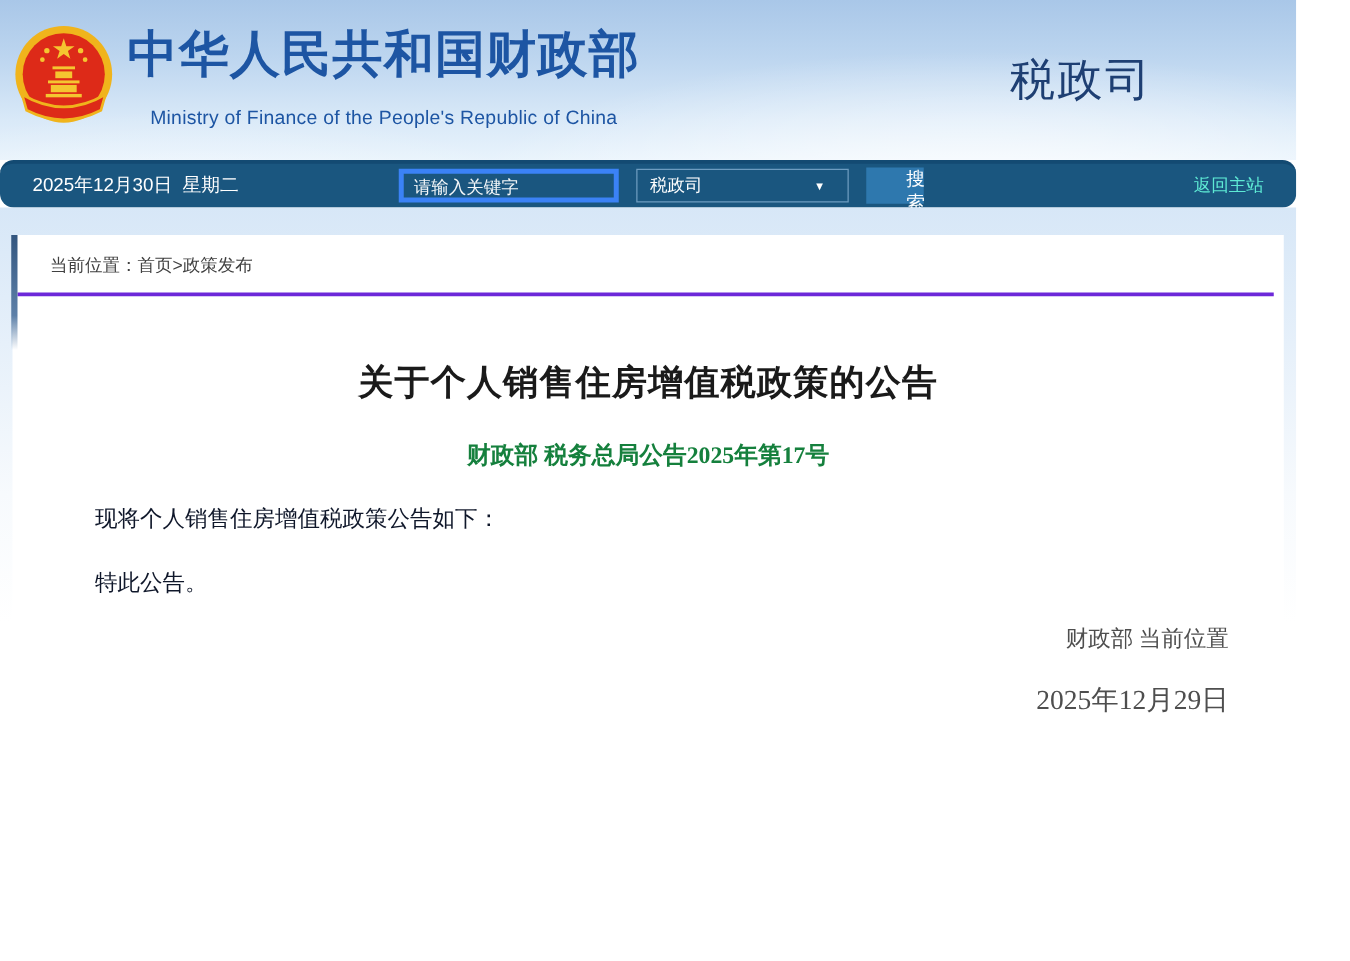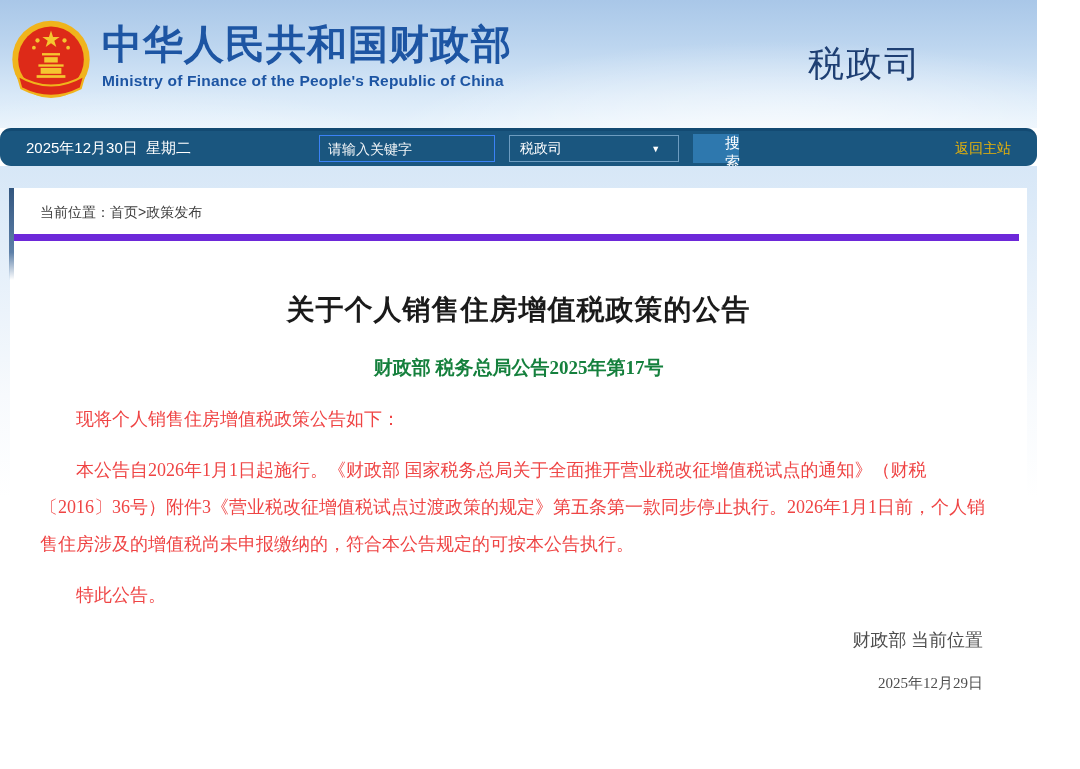--- a/index.html
+++ b/index.html
@@ -10,70 +10,70 @@
   .banner {
     height:128px; position:relative;
     background:
       radial-gradient(ellipse 700px 220px at 75% 135%, rgba(255,255,255,.95), rgba(255,255,255,0) 60%),
       radial-gradient(ellipse 500px 160px at 15% 150%, rgba(255,255,255,.55), rgba(255,255,255,0) 65%),
       linear-gradient(180deg,#a9c7e8 0%, #bcd5ef 35%, #d9e9f8 75%, #e8f3fc 100%);
   }
   .emblem { position:absolute; left:6px; top:16px; width:90px; height:94px; }
   .banner-titles { position:absolute; left:102px; top:22px; }
   .site-title { font-size:40px; font-weight:bold; color:#1d55a3; letter-spacing:1px; line-height:44px; }
-  .site-subtitle { font-size:15.5px; font-weight:bold; color:#1d55a3; margin-top:6px; letter-spacing:.2px; }
+  .site-subtitle { font-size:15.5px; font-weight:normal; color:#1d55a3; margin-top:20px; letter-spacing:.2px;text-align:center; }
   .dept-title { position:absolute; right:115px; top:40px; font-size:36px; color:#1e3f73; letter-spacing:2px; }
 
   
   .navbar {
     height:38px; background:#1a567f; border-top:3px solid #134a72;
     display:flex; align-items:center; padding:0 26px; color:#fff;border-radius:11px;
   }
   .nav-date { font-size:15px; color:#ffffff; white-space:pre; }
   .search-input {
     margin-left:128px; width:176px; height:27px; background:transparent;
-    border:1px solid #3b82f6; color:#7dd3fc; font-size:14px; padding:0 8px;
+    border:4px solid #3b82f6; color:#7dd3fc; font-size:14px; padding:0 8px;
     font-family:"Liberation Sans","DejaVu Sans",sans-serif; outline:none;
   }
   .search-input::placeholder { color:rgba(255,255,255,.95); }
   .scope-select {
     margin-left:14px; width:170px; height:27px; border:1px solid #6d9cc0;
     display:flex; align-items:center; padding:0 10px; font-size:14px; color:#fff; cursor:pointer;
   }
   .scope-select .caret { margin-left:auto; font-size:9px; color:#fff; padding-right:8px; }
   .search-btn {
     margin-left:14px; width:46px; height:29px; background:#2e78ae; border:none;
     color:#fff; font-size:15px; cursor:pointer; font-family:Liberation Sans, sans-serif;padding-left:32px;
   }
-  .home-link { margin-left:auto; font-size:14px; color:#eab308; text-decoration:none; cursor:pointer; }
+  .home-link { margin-left:auto; font-size:14px; color:#5eead4; text-decoration:none; cursor:pointer; }
 
   
   .main-area {
     height:603px; padding:22px 10px 0;
     background:linear-gradient(180deg,#d7e7f7 0%, #e6f0fa 18%, #f7fafd 38%, #ffffff 55%);
     position:relative;
   }
   .content-box { background:#fff; height:581px; position:relative; }
   .left-silhouette{ position:absolute; left:-1px; top:0; width:5px; height:92px;
     background:linear-gradient(180deg,#33567f, #5d80a8 70%, rgba(93,128,168,0)); }
 
-  .breadcrumb-row { padding:16px 0 12px 26px; margin:0 8px 0 4px; border-bottom:7px solid #6d28d9;
+  .breadcrumb-row { padding:16px 0 12px 26px; margin:0 8px 0 4px; border-bottom:3px solid #6d28d9;
     font-size:14px; color:#404040; }
   .breadcrumb-row a { color:#404040; text-decoration:none; cursor:pointer; }
 
   .article { padding:0 30px; }
   .article-title { text-align:center; margin-top:50px; font-size:28px; font-weight:bold; color:#1a1a1a; letter-spacing:1px; }
   .doc-number { text-align:center; margin-top:26px; font-size:19px; font-weight:bold; color:#15803d;
     font-family:"Liberation Serif","DejaVu Serif",serif; }
   .body-text { margin-top:20px; font-family:"Liberation Serif","DejaVu Serif",serif; }
-  .body-text p { font-size:18px; color:#ef4444; line-height:37px; text-indent:2em; margin-bottom:14px; }
+  .body-text p { font-size:18px; color:#0f172a; line-height:37px; text-indent:2em; margin-bottom:14px; }
   .signature { text-align:right; padding-right:14px; font-family:"Liberation Serif","DejaVu Serif",serif;
     font-size:18px; color:#4e4e4e; margin-top:12px; }
   .sign-date { text-align:right; padding-right:14px; font-family:"Liberation Serif","DejaVu Serif",serif;
-    font-size:15px; color:#4e4e4e; margin-top:22px; }
+    font-size:22px; color:#4e4e4e; margin-top:22px; }
 </style>
 </head>
 <body>
 
 <div class="page">
 
   <div class="banner">
     <svg class="emblem" viewBox="0 0 100 100">
       <circle cx="50" cy="46" r="43" fill="#f0b41c"></circle>
       <circle cx="50" cy="46" r="36.5" fill="#dd2a18"></circle>
@@ -114,21 +114,20 @@
       <div class="breadcrumb-row">
         <span>当前位置：</span><a>首页&gt;政策发布</a>
       </div>
 
       <div class="article">
         <h1 class="article-title">关于个人销售住房增值税政策的公告</h1>
         <div class="doc-number">财政部 税务总局公告2025年第17号</div>
 
         <div class="body-text">
           <p>现将个人销售住房增值税政策公告如下：</p>
-          <p>本公告自2026年1月1日起施行。《财政部 国家税务总局关于全面推开营业税改征增值税试点的通知》（财税〔2016〕36号）附件3《营业税改征增值税试点过渡政策的规定》第五条第一款同步停止执行。2026年1月1日前，个人销售住房涉及的增值税尚未申报缴纳的，符合本公告规定的可按本公告执行。</p>
           <p>特此公告。</p>
         </div>
 
         <div class="signature">财政部  当前位置</div>
         <div class="sign-date">2025年12月29日</div>
       </div>
 
     </div>
   </div>
 </div>

